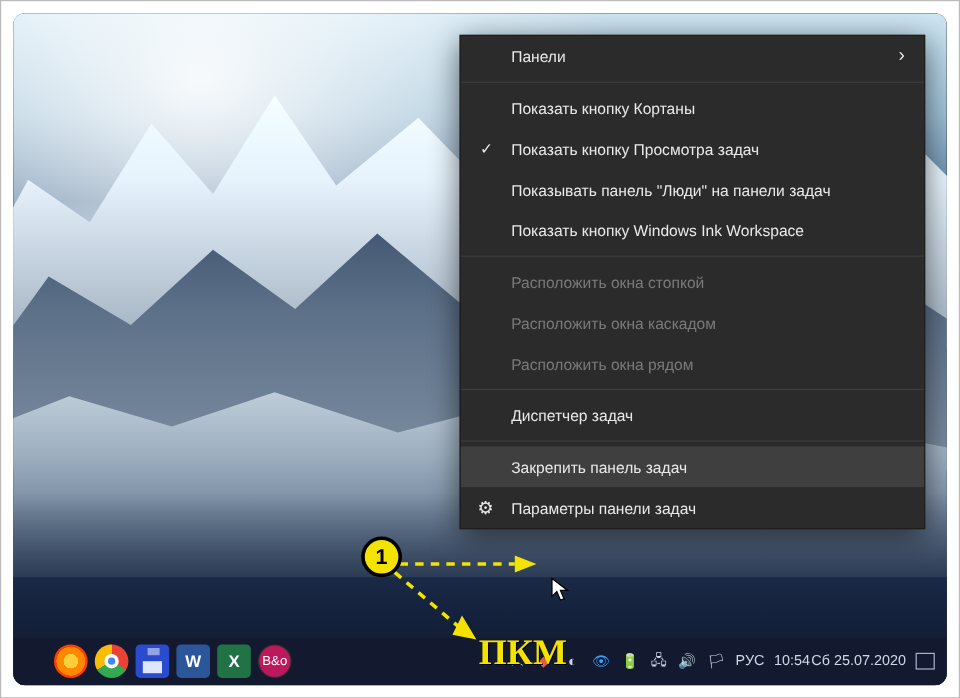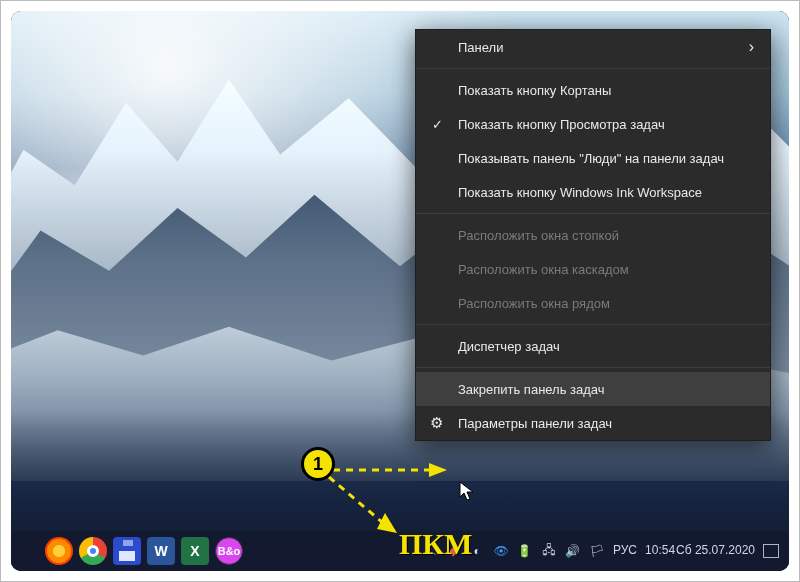--- a/index.html
+++ b/index.html
@@ -73,32 +73,32 @@
       font-size: 16px;
     }
     .firefox { background: radial-gradient(circle at 50% 50%, #ffce3b 0 30%, #ff8a00 31% 60%, #ff3d00 61% 100%); border-radius:50%;}
     .chrome { position: relative; border-radius:50%; background: conic-gradient(#ea4335 0 120deg,#34a853 120deg 240deg,#fbbc05 240deg 360deg);}
     .chrome::after{content:"";position:absolute;inset:8px;border-radius:50%;background:#4285f4;border:3px solid #fff;}
     .floppy { background:#2b4bcf; position:relative;}
     .floppy::before{content:"";position:absolute;left:6px;right:6px;bottom:4px;height:10px;background:#dfe6ff;}
     .floppy::after{content:"";position:absolute;left:10px;right:8px;top:3px;height:6px;background:#93a4e6;}
     .word{background:#2b579a;color:#fff;font-weight:700;font-size:14px;}
     .excel{background:#217346;color:#fff;font-weight:700;font-size:14px;}
-    .bo{background:#d946ef;color:#fff;border-radius:50%;font-size:11px;font-weight:700;border:1px solid #333;}
+    .bo{background:#be185d;color:#fff;border-radius:50%;font-size:11px;font-weight:400;border:1px solid #333;}
 
     .tray-icon { width:16px; height:16px; display:inline-flex; align-items:center; justify-content:center; color:#d0d6e6; font-size:12px;}
     .tray-text { color:#d0d6e6; font-size:12px; line-height:1.1; text-align:center;}
     .tray-chevron{color:#d0d6e6;font-size:11px;}
     .clock{display:flex;align-items:center;gap:1px;}
 
     
     .ctx {
       position: absolute;
       right: 18px; top: 18px;
-      width: 356px;
+      width: 388px;
       background: #2b2b2b;
       color: #e9e9e9;
       font-size: 13px;
       box-shadow: 0 6px 24px rgba(0,0,0,.6);
       border: 1px solid #1e1e1e;
       z-index: 10;
     }
     .ctx-item {
       display:flex; align-items:center;
       height:34px; padding:0 40px 0 42px;

